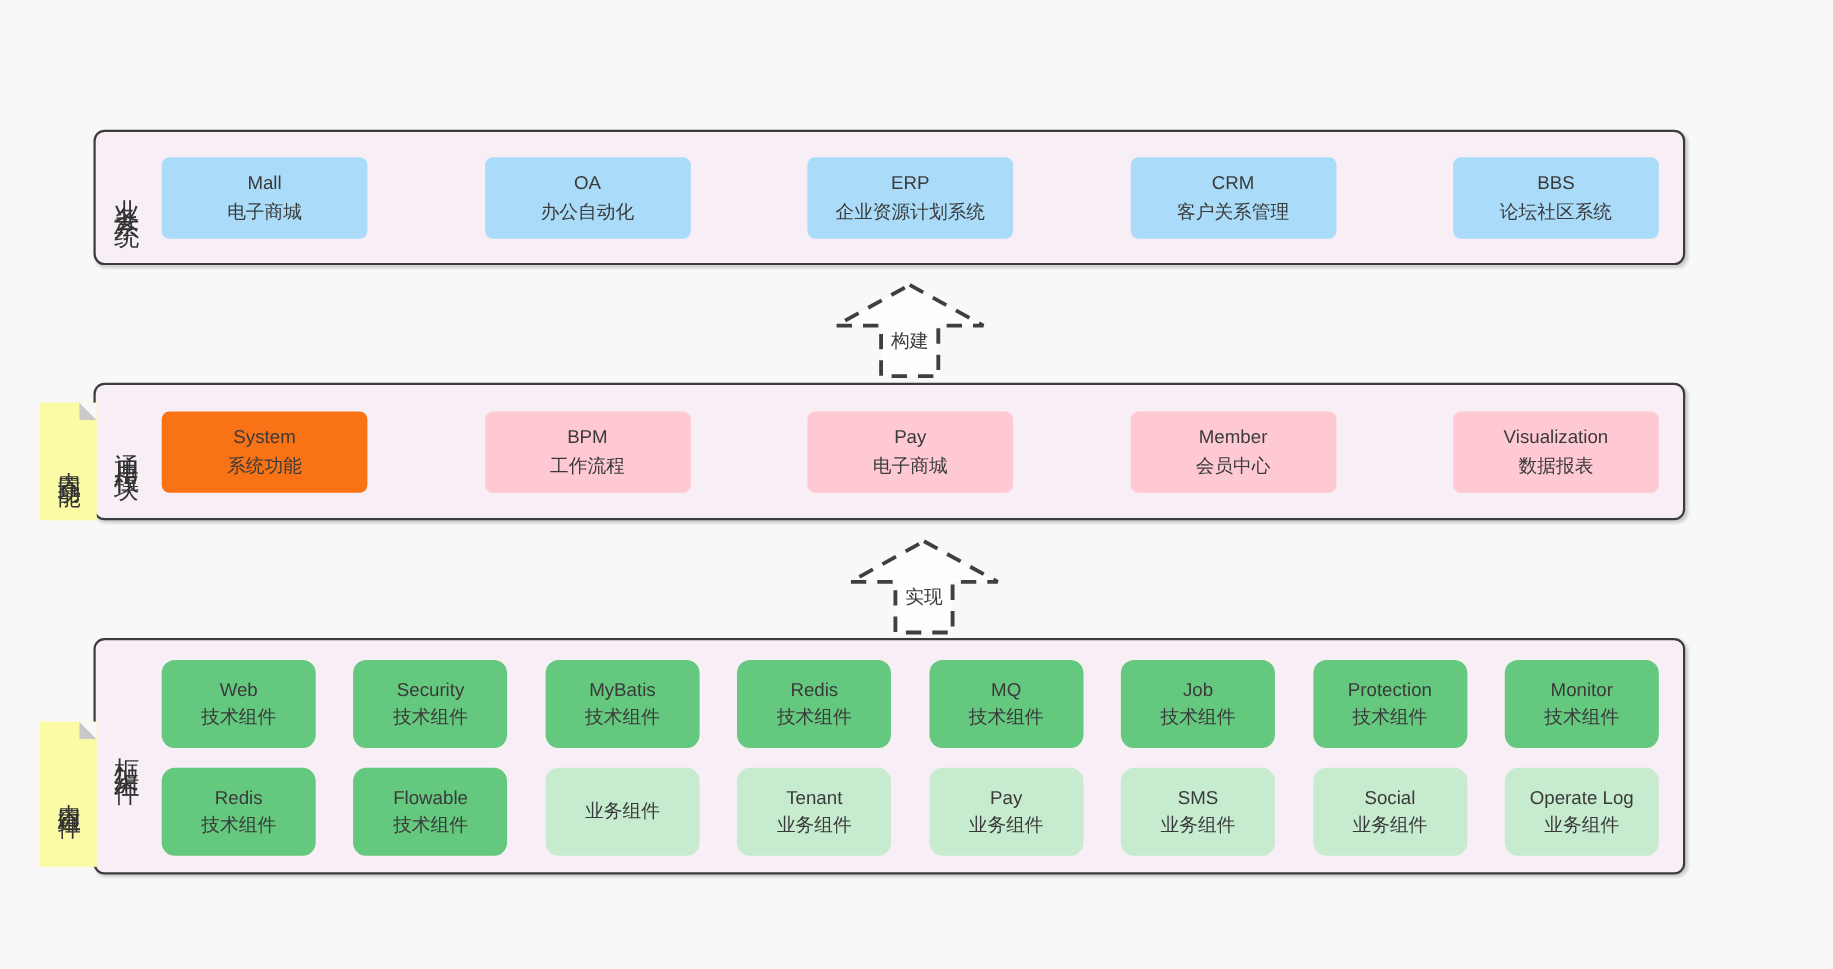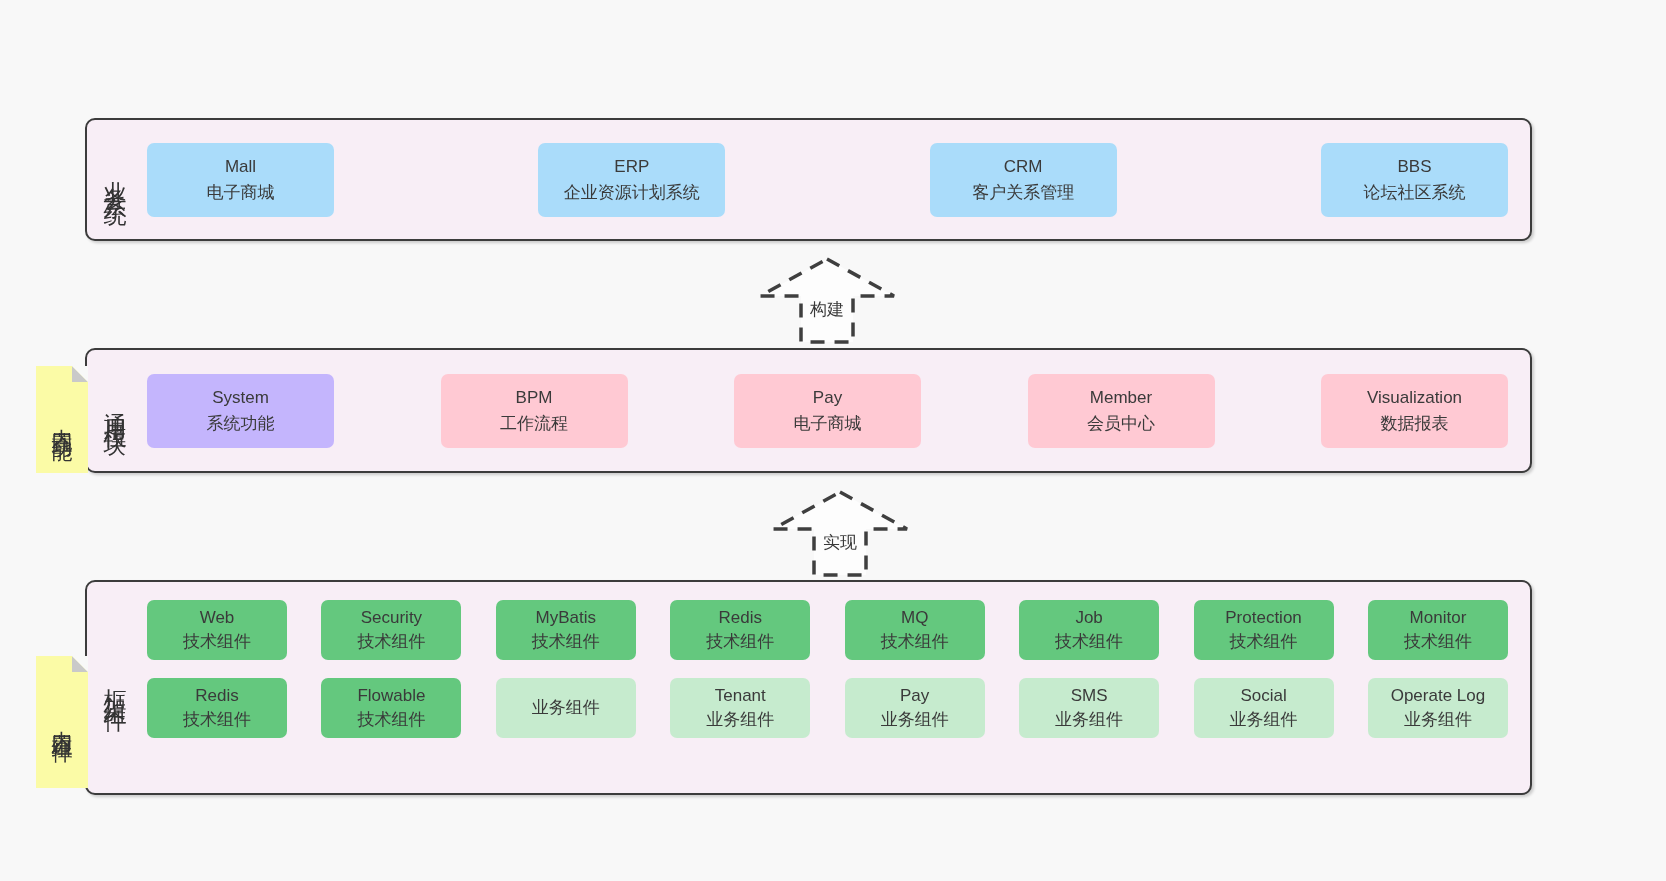--- a/index.html
+++ b/index.html
@@ -58,24 +58,24 @@
     flex-direction: column;
     align-items: center;
     justify-content: center;
     border-radius: 7px;
     font-size: 17px;
     line-height: 1.5;
     padding: 0 8px;
     color: #3a3a3a;
   }
   .box.w6 { width: 187px; height: 74px; }
-  .box.w8 { width: 140px; height: 60px; line-height: 1.4; }
+  .box.w8 { width: 140px; height: 80px; line-height: 1.4; border-radius: 12px; }
 
   .blue        { background: #aadcfa; }
-  .red         { background: #c4b5fd; }
+  .red         { background: #f97316; }
   .pink        { background: #ffc9d3; margin-left: 14px; }
   .green       { background: #64c87e; }
   .green-light { background: #c6ebce; }
 
   .note {
     position: absolute;
     left: 36px;
     width: 52px;
     background: #fbfba6;
     z-index: 3;
@@ -121,20 +121,24 @@
   <section class="layer layer-1">
     <div class="layer-label">
       <span class="vtext">业务系统</span>
     </div>
     <div class="boxes centered">
       <div class="box w6 blue">
         <div>Mall</div>
         <div>电子商城</div>
       </div>
       <div class="box w6 blue">
+        <div>OA</div>
+        <div>办公自动化</div>
+      </div>
+      <div class="box w6 blue">
         <div>ERP</div>
         <div>企业资源计划系统</div>
       </div>
       <div class="box w6 blue">
         <div>CRM</div>
         <div>客户关系管理</div>
       </div>
       <div class="box w6 blue">
         <div>BBS</div>
         <div>论坛社区系统</div>

